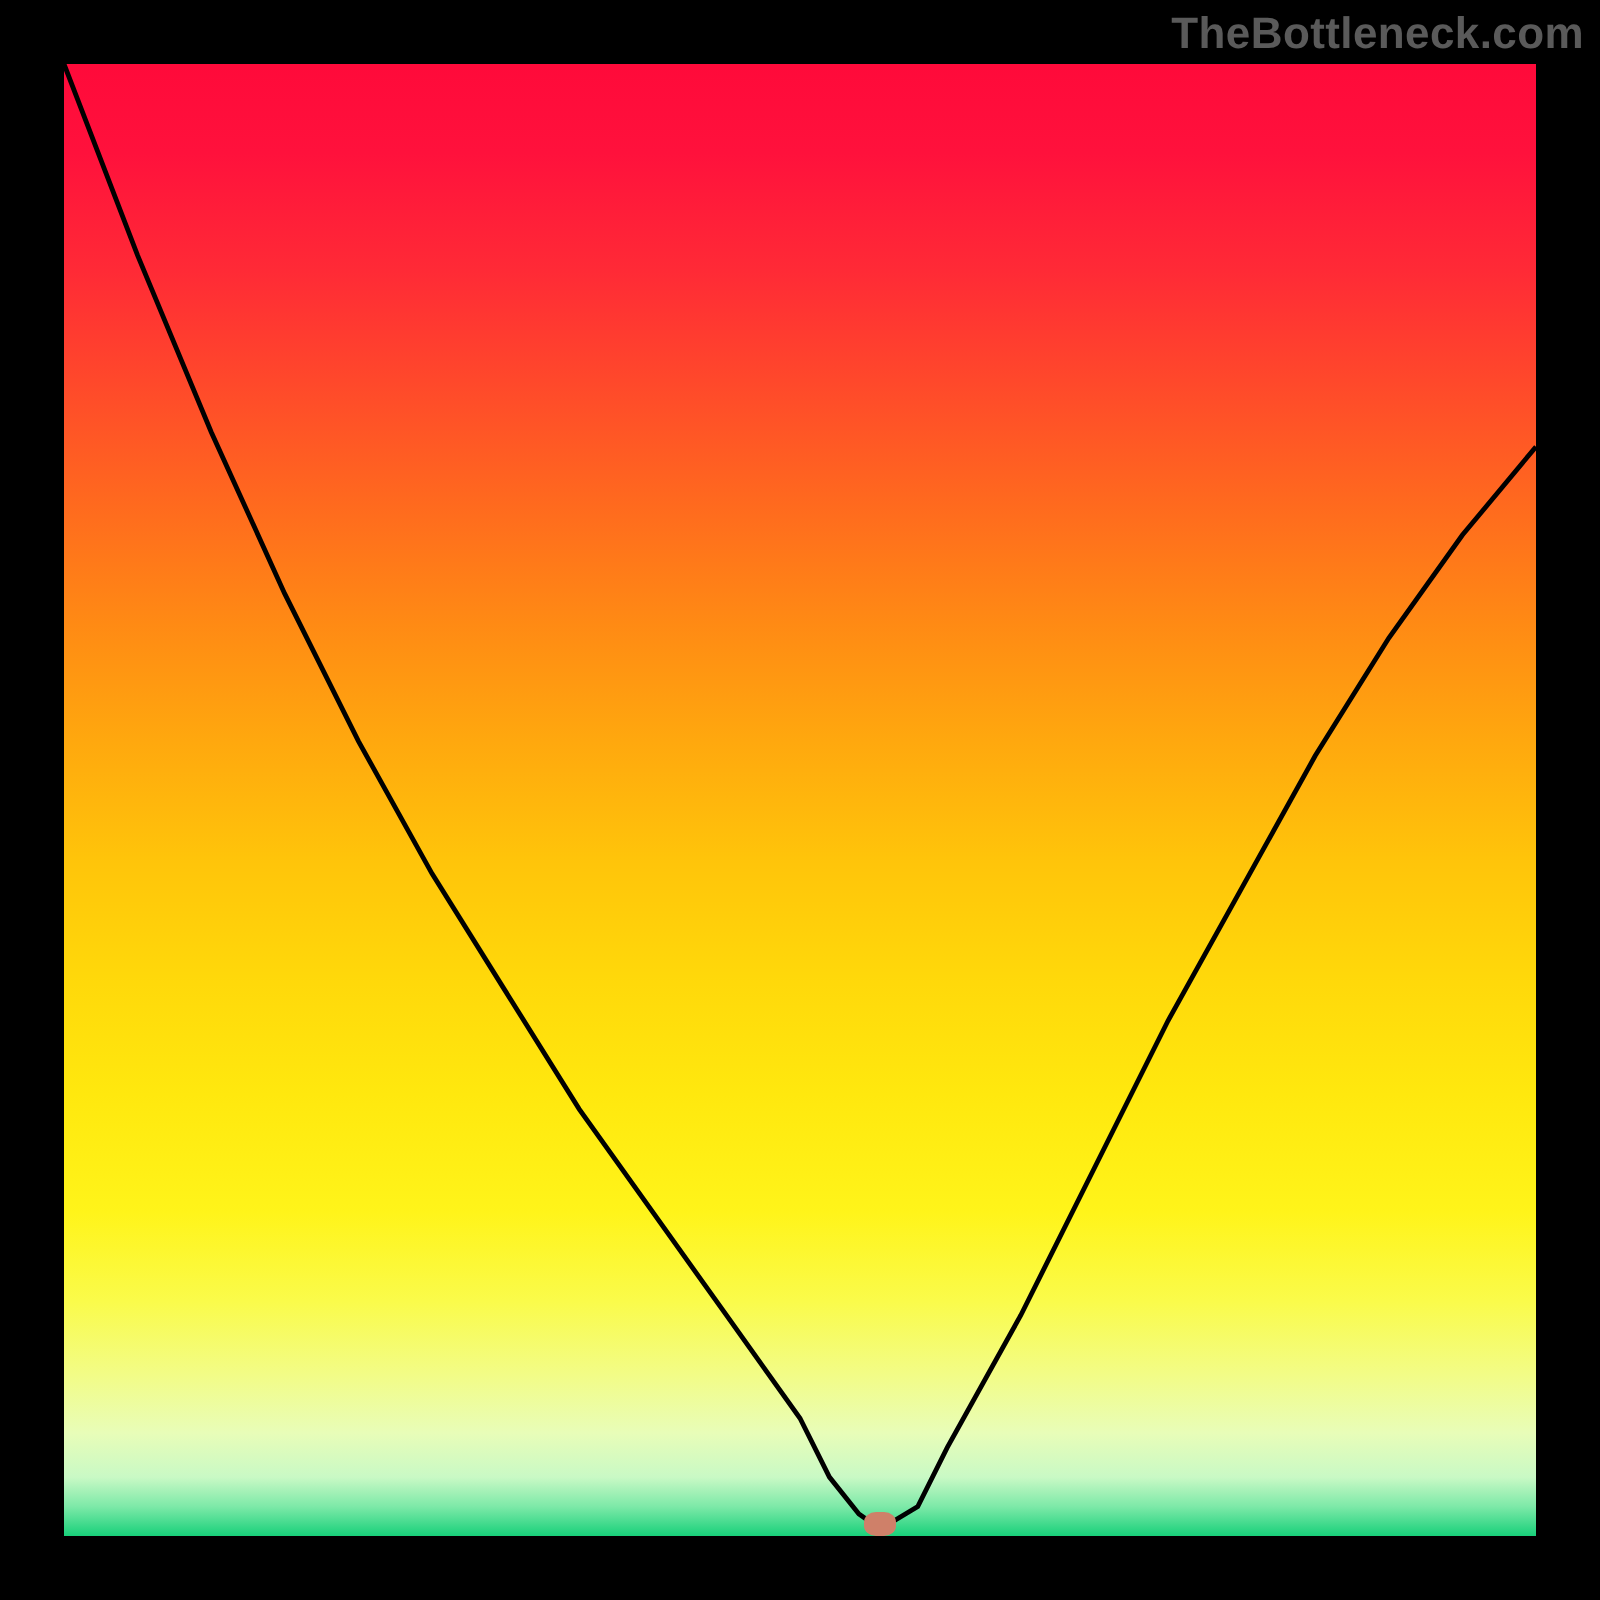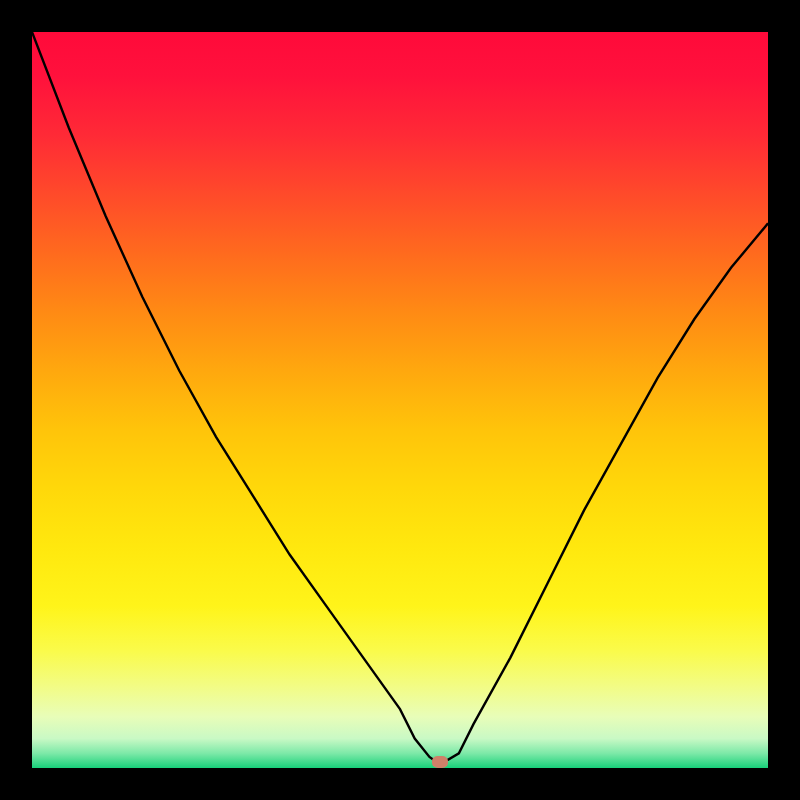--- a/index.html
+++ b/index.html
@@ -69,20 +69,21 @@
     height: 12px;
     border-radius: 6px / 5px;
     background: #cf8069;
     transform: translate(-50%, -50%);
   }
 </style>
 </head>
 <body>
 
 <div class="stage">
+  <div class="watermark">TheBottleneck.com</div>
 
   <div class="plot-area">
     <div class="gradient-bg"></div>
 
     <svg class="curve" viewBox="0 0 100 100" preserveAspectRatio="none">
       <path id="curve-path" d="M0.000 0.000 L5.000 13.000 L10.000 25.000 L15.000 36.000 L20.000 46.000 L25.000 55.000 L30.000 63.000 L35.000 71.000 L40.000 78.000 L45.000 85.000 L50.000 92.000 L52.000 96.000 L54.000 98.500 L55.000 99.200 L56.000 99.200 L58.000 98.000 L60.000 94.000 L65.000 85.000 L70.000 75.000 L75.000 65.000 L80.000 56.000 L85.000 47.000 L90.000 39.000 L95.000 32.000 L100.000 26.000" fill="none" stroke="#000" stroke-width="0.326"></path>
     </svg>
 
     <div id="marker" class="marker" style="left: 408.48px; top: 730.112px;"></div>
   </div>

